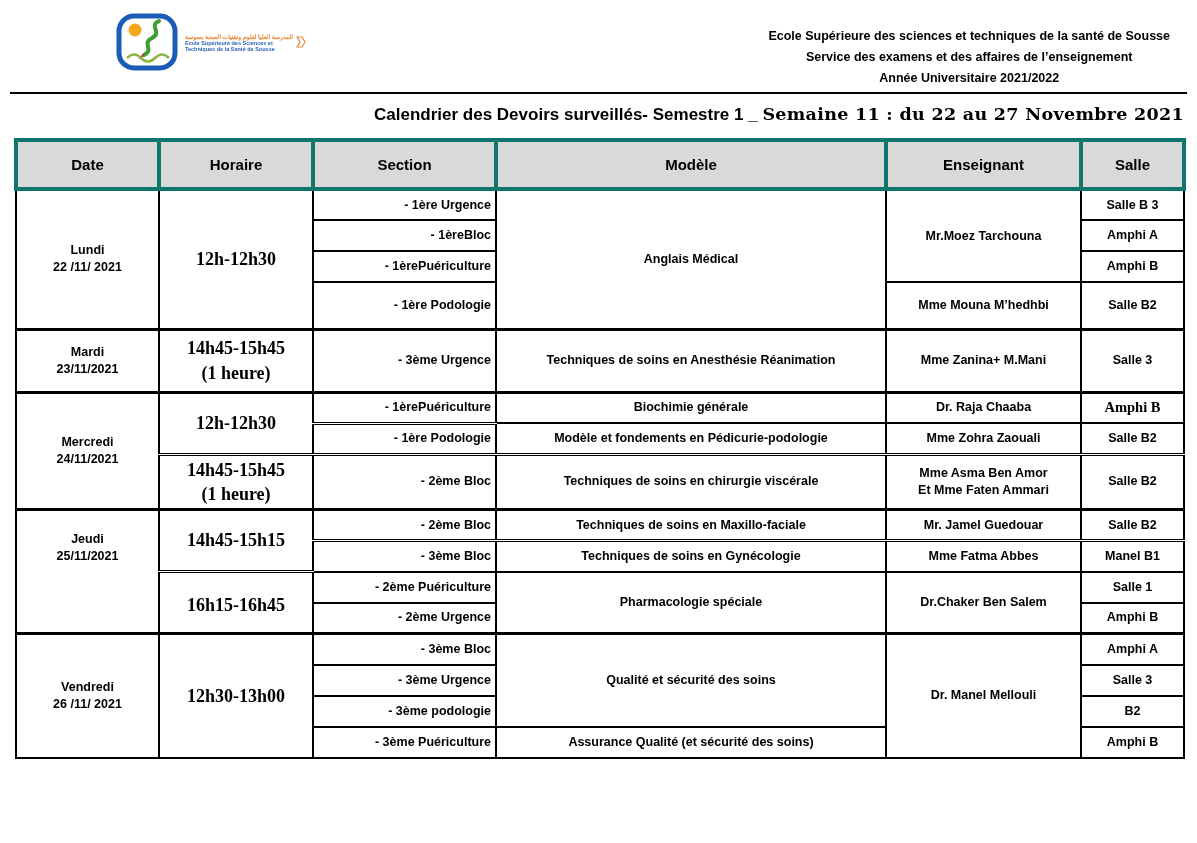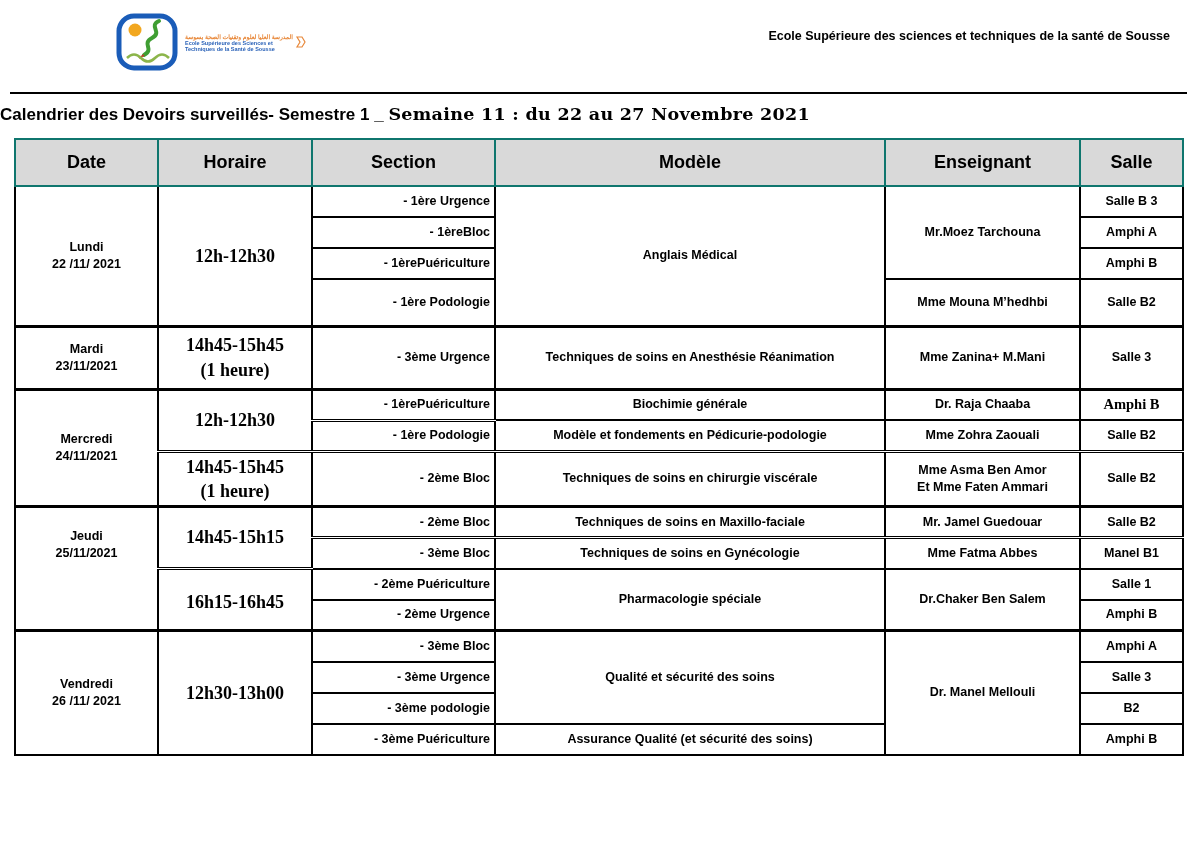--- a/index.html
+++ b/index.html
@@ -14,30 +14,30 @@
   .page-header{position:relative;height:92px;margin:0 10px;border-bottom:2px solid #000;}
   .logo-block{position:absolute;left:105px;top:12px;display:flex;align-items:flex-start;gap:4px;}
   .logo-caption{padding-top:22px;display:flex;align-items:flex-start;gap:2px;}
   .logo-caption-lines{display:flex;flex-direction:column;line-height:6px;}
   .cap-ar{font-size:6px;color:#e8883a;font-weight:bold;}
   .cap-fr{font-size:5.5px;color:#2a62b8;font-weight:bold;}
   .org-info{position:absolute;right:17px;top:26px;text-align:center;
     font-weight:bold;font-size:12.5px;line-height:21px;}
 
   
-  .page-title{margin:10px 13px 0 0;text-align:left;white-space:nowrap;}
+  .page-title{margin:10px 13px 0 0;text-align:right;white-space:nowrap;}
   .title-normal{font-size:17px;font-weight:bold;}
   .title-week{font-family:"DejaVu Serif",serif;font-size:17.5px;font-weight:bold;letter-spacing:.3px;}
 
   
   table.exams{border-collapse:collapse;table-layout:fixed;margin:13px 0 0 14px;
     width:1168px;border:2px solid #000;}
   col.c-date{width:143px}col.c-horaire{width:154px}col.c-section{width:183px}
   col.c-matiere{width:390px}col.c-enseignant{width:195px}col.c-salle{width:103px}
-  th{background:#d9d9d9;border:2px solid #0f766e;font-size:18px;font-weight:bold;height:43px;}
+  th{background:#d9d9d9;border:4px solid #0f766e;font-size:15px;font-weight:bold;height:43px;}
   td{border:2px solid #000;font-weight:bold;font-size:12.5px;text-align:center;
      vertical-align:middle;padding:2px 4px;line-height:1.35;}
   td.section{text-align:right;padding-left:9px;}
   td.horaire{font-family:"Liberation Serif",serif;font-size:18px;}
   td.serif{font-family:"Liberation Serif",serif;font-size:14.5px;}
   td.vtop{vertical-align:top;padding-top:20px;}
   td.dbl{border-bottom:3px double #000;}
   tbody tr{height:31px;}
   tbody tr:nth-child(4){height:47px;}
   tbody tr:nth-child(5){height:63px;}
@@ -69,20 +69,22 @@
           <span class="cap-fr">Ecole Supérieure des Sciences et</span>
           <span class="cap-fr">Techniques de la Santé de Sousse</span>
         </div>
         <svg width="12" height="16" viewBox="0 0 12 16">
           <path d="M2,3 L7,3 L10,8 L7,13 L2,13 L5,8 Z" fill="none" stroke="#e8883a" stroke-width="1.2"></path>
         </svg>
       </div>
     </div>
     <div class="org-info">
       <div>Ecole Supérieure des sciences et techniques de la santé de Sousse</div>
+      <div>Service des examens et des affaires de l’enseignement</div>
+      <div>Année Universitaire 2021/2022</div>
     </div>
   </div>
 
   <div class="page-title">
     <span class="title-normal">Calendrier des Devoirs surveillés- Semestre 1 _ </span><span class="title-week">Semaine 11 : du 22 au 27 Novembre 2021</span>
   </div>
 
   <table class="exams">
     <colgroup>
       <col class="c-date">

